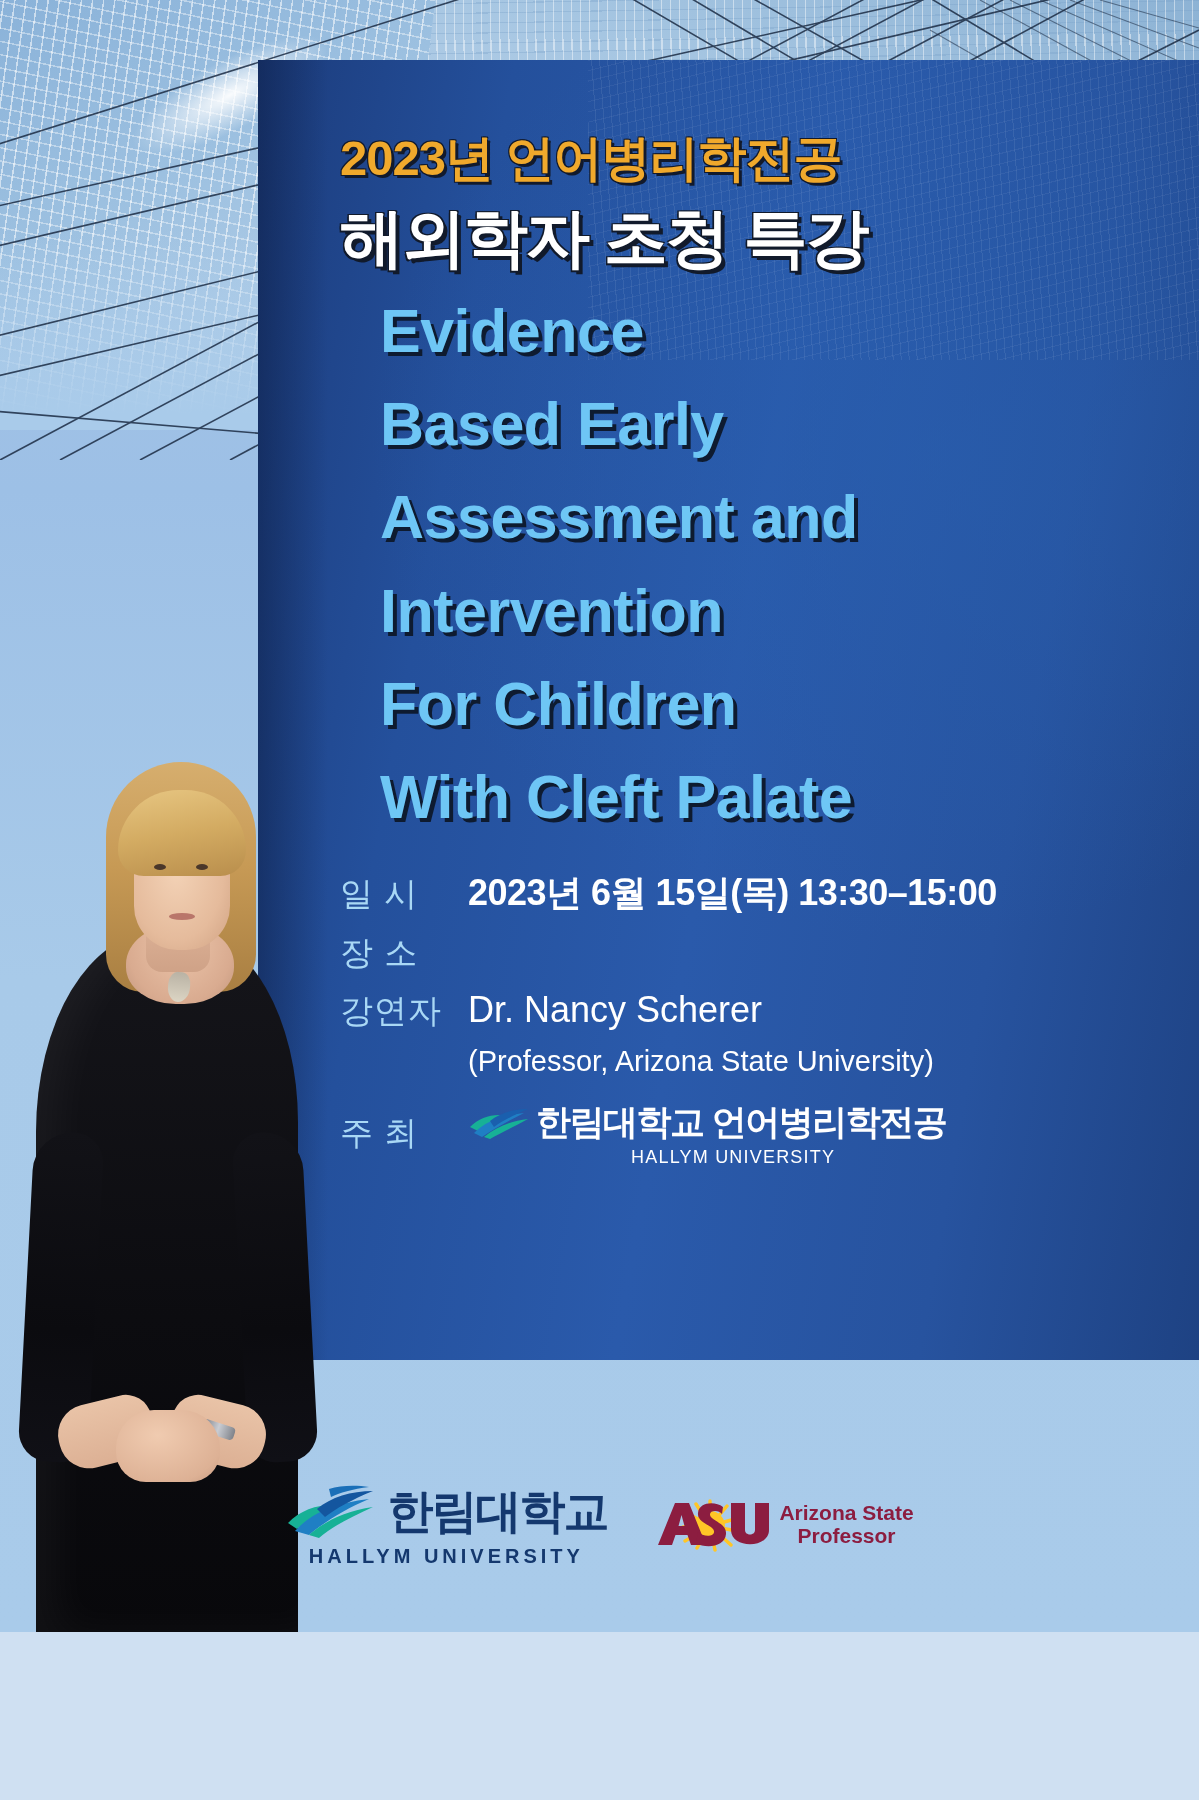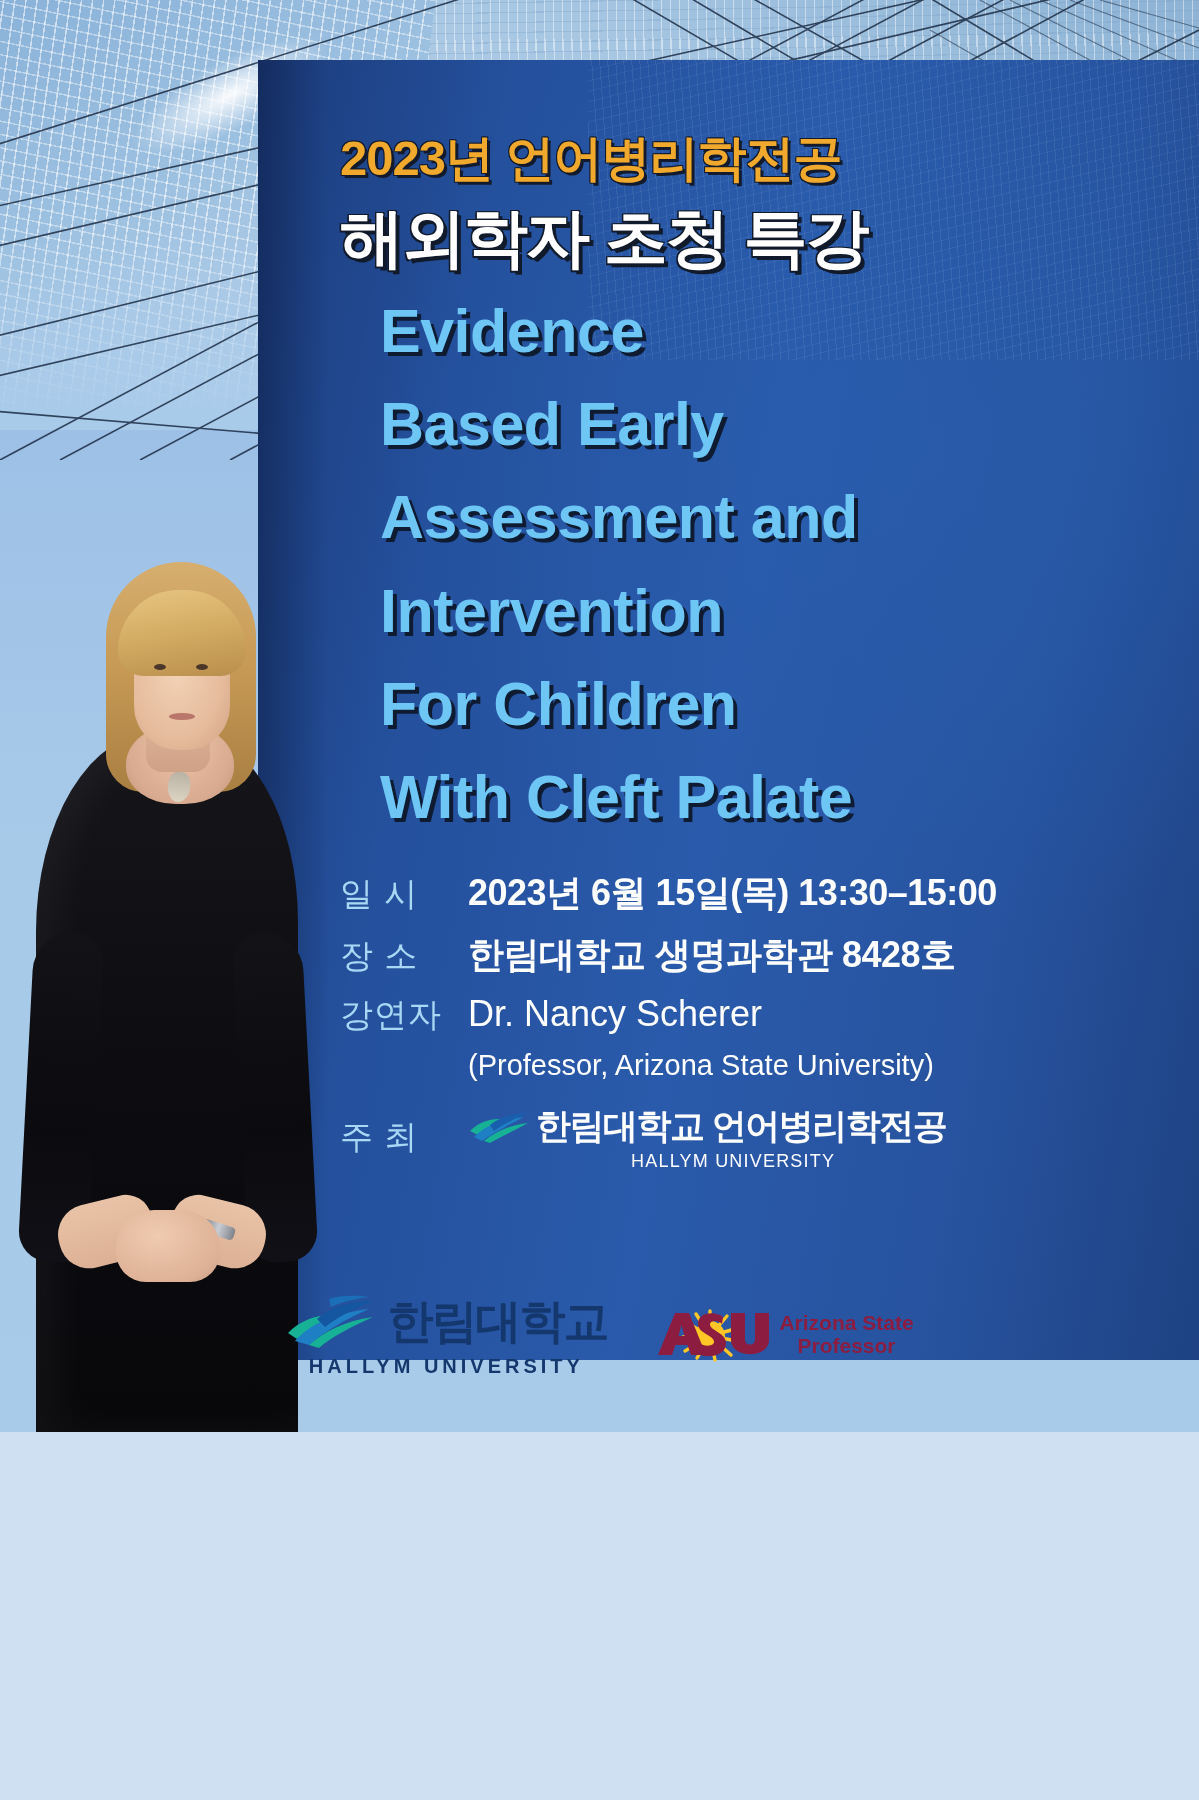--- a/index.html
+++ b/index.html
@@ -7,21 +7,21 @@
     padding: 0;
     background: #cfe0f2;
   }
   body {
     font-family: "Liberation Sans", "DejaVu Sans", sans-serif;
   }
 
   #poster {
     position: relative;
     width: 1199px;
-    height: 1432px;
+    height: 1632px;
     overflow: hidden;
     background: linear-gradient(180deg, #a7c4e4 0%, #9dc0e6 30%, #a8cae9 60%, #a9cbea 100%);
   }
 
   
   .bg-photo {
     position: absolute;
     left: 0; top: 0;
     width: 1199px;
     height: 430px;
@@ -254,21 +254,21 @@
   .ph-eyeL { left: 136px; }
   .ph-eyeR { left: 178px; }
   .ph-mouth {
     position:absolute; left: 151px; bottom: 712px; width: 26px; height: 7px;
     background: #b9766a; border-radius: 50%;
   }
 
   
   .bottom-logos {
     position: absolute;
-    left: 0; bottom: 54px;
+    left: 0; bottom: 64px;
     width: 1199px;
     display: flex;
     justify-content: center;
     align-items: center;
     gap: 46px;
   }
   .logo-hallym { display:flex; flex-direction:column; align-items:center; }
   .lh-line1 { display:flex; align-items:center; gap: 10px; }
   .lh-ko { font-size: 46px; font-weight: 800; color:#14386e; letter-spacing:-2px; }
   .lh-en { font-size: 20px; font-weight: 700; color:#14386e; letter-spacing: 4px; margin-top:2px; }
@@ -358,21 +358,20 @@
 
     <div class="details">
 
       <div class="drow">
         <div class="dlabel">일  시</div>
         <div class="dvalue">2023년 6월 15일(목) 13:30–15:00</div>
       </div>
 
       <div class="drow">
         <div class="dlabel">장  소</div>
-        <div class="dvalue">한림대학교 생명과학관 8428호</div>
       </div>
 
       <div class="drow">
         <div class="dlabel">강연자</div>
         <div class="dvalue thin">Dr. Nancy Scherer</div>
       </div>
 
       <div class="subnote">(Professor, Arizona State University)</div>
 
       <div class="drow host-row">

